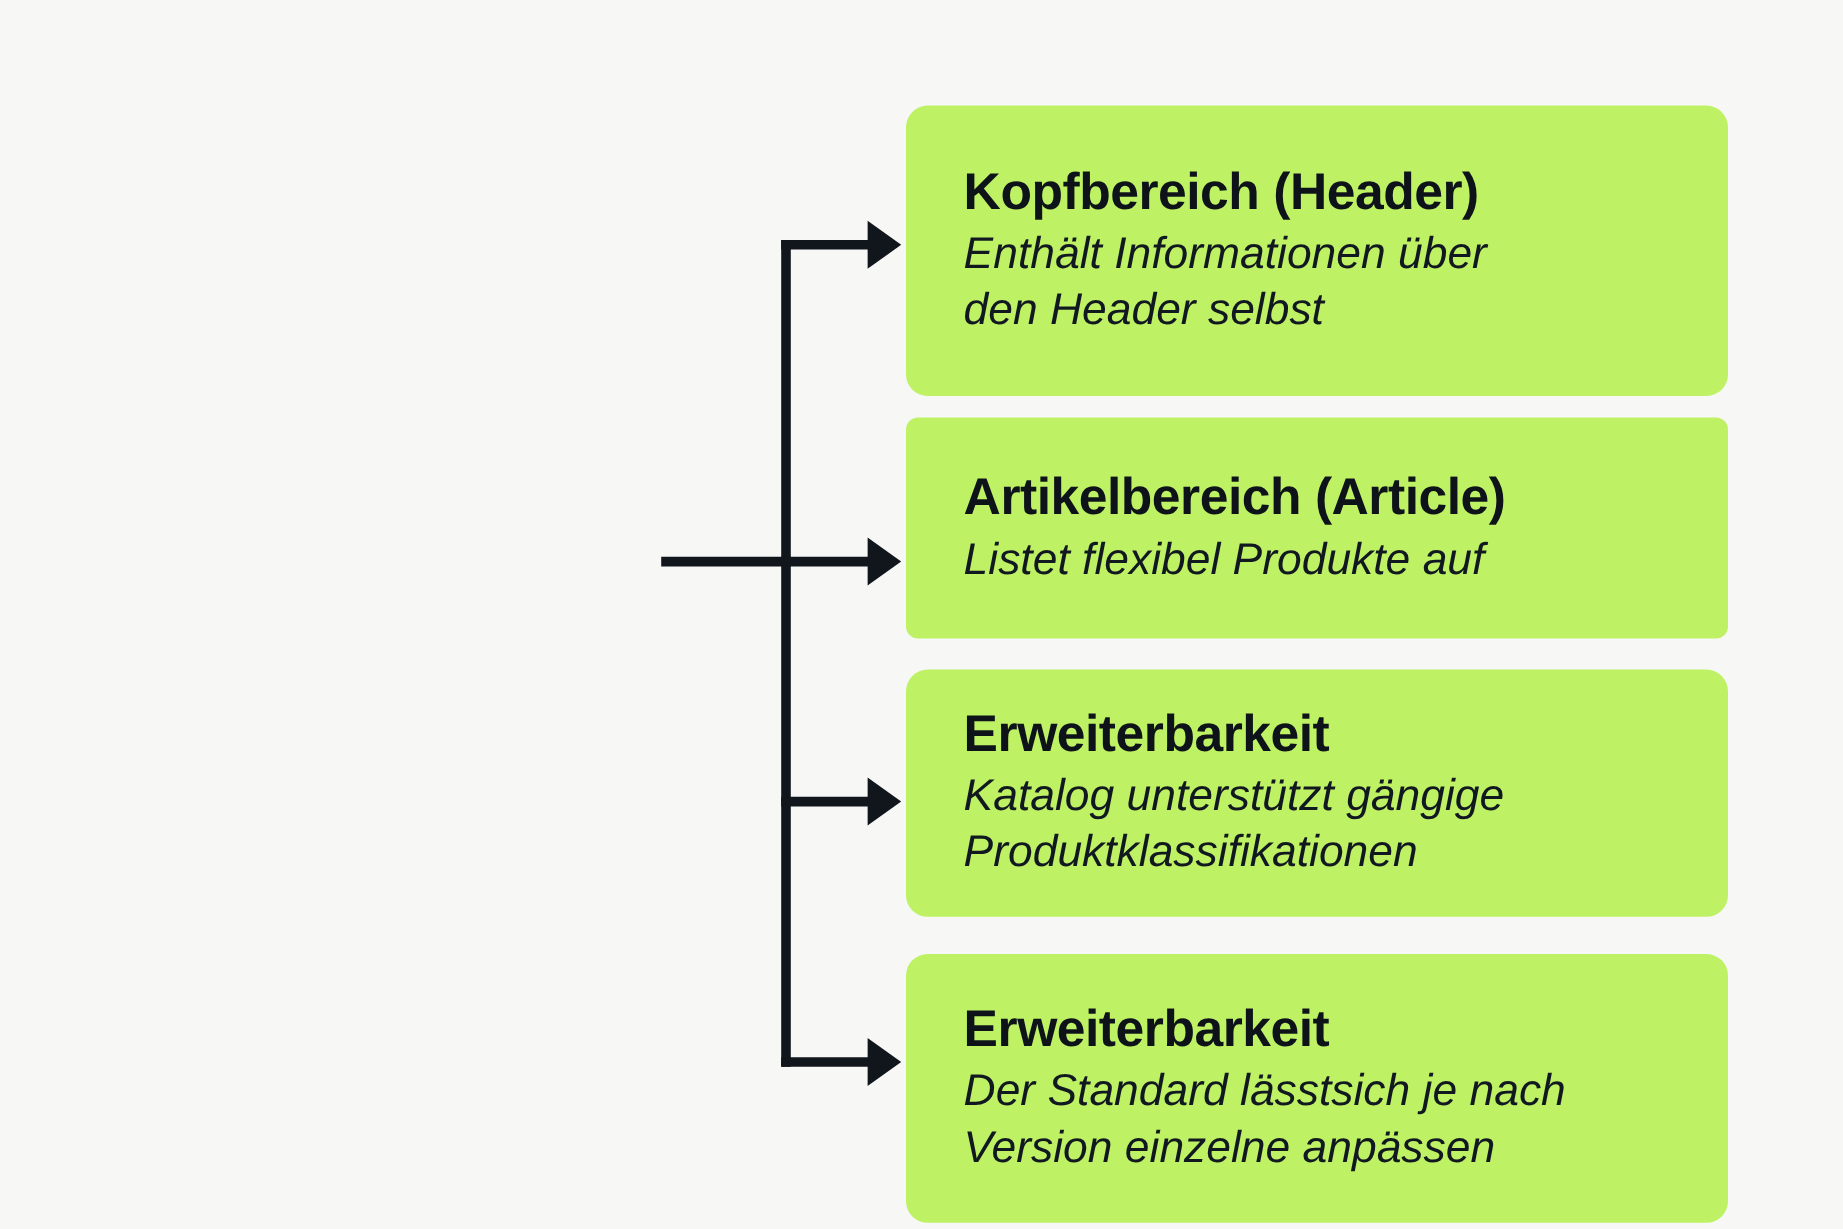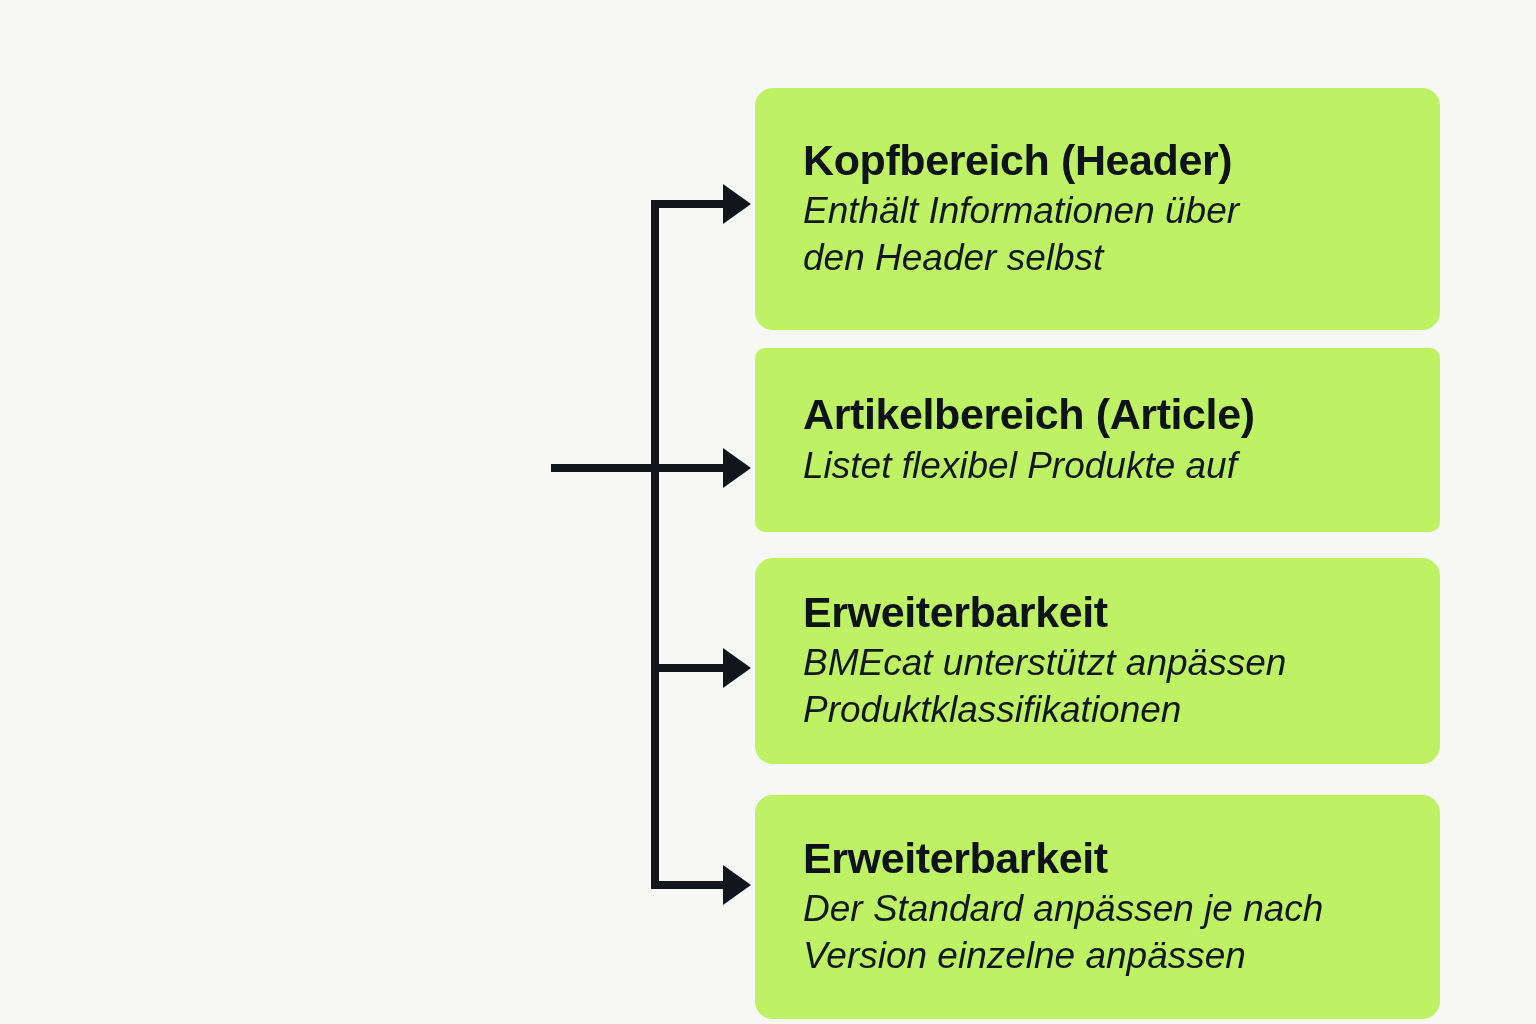--- a/index.html
+++ b/index.html
@@ -136,26 +136,26 @@
   <div class="card" id="card-article">
     <div class="card-title">Artikelbereich (Article)</div>
     <div class="card-desc">
       <span class="line">Listet flexibel Produkte auf</span>
     </div>
   </div>
 
   <div class="card" id="card-classif">
     <div class="card-title">Erweiterbarkeit</div>
     <div class="card-desc">
-      <span class="line">BMEcat unterstützt anpässen</span>
+      <span class="line">Katalog unterstützt gängige</span>
       <span class="line">Produktklassifikationen</span>
     </div>
   </div>
 
   <div class="card" id="card-extensible">
     <div class="card-title">Erweiterbarkeit</div>
     <div class="card-desc">
-      <span class="line">Der Standard anpässen je nach</span>
+      <span class="line">Der Standard lässtsich je nach</span>
       <span class="line">Version einzelne anpässen</span>
     </div>
   </div>
 
 </div>
 
 </body></html>

